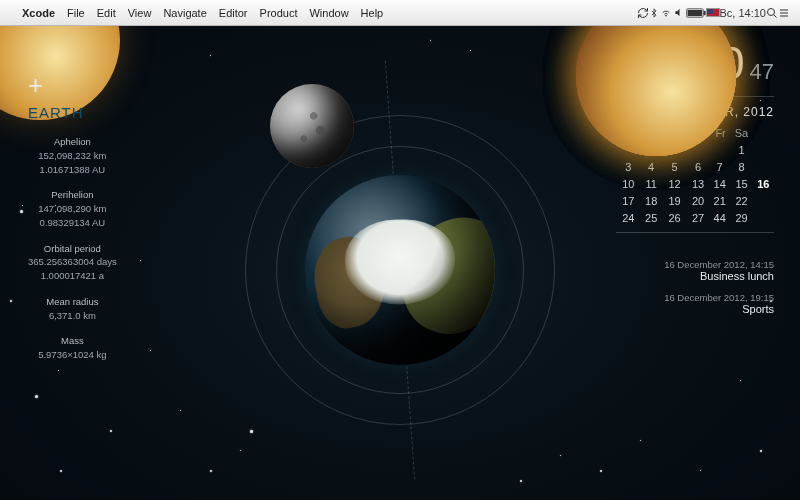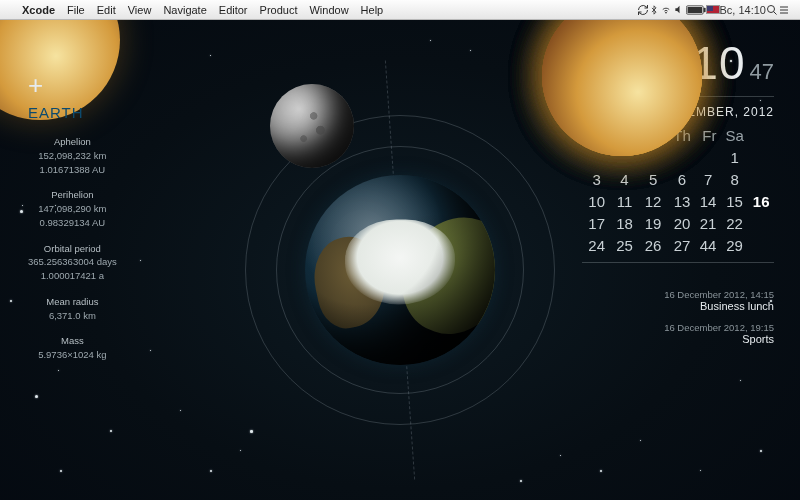--- a/index.html
+++ b/index.html
@@ -1,20 +1,20 @@
 <!DOCTYPE html>
 <html><head>
 <meta charset="utf-8">
 <style>
   * { margin: 0; padding: 0; box-sizing: border-box; }
   html, body { width: 800px; height: 500px; overflow: hidden; font-family: "Helvetica Neue", Helvetica, Arial, sans-serif; }
   body { background: radial-gradient(ellipse at 50% 55%, #0d1a22 0%, #070e14 55%, #040910 100%); color: #cfd6db; position: relative; }
 
   
-  .menubar { position: absolute; top: 0; left: 0; right: 0; height: 20px;
+  .menubar { position: absolute; top: 0; left: 0; right: 0; height: 26px;
     background: linear-gradient(#fdfdfd, #e6e6e6); border-bottom: 1px solid #b8b8b8;
     display: flex; align-items: center; font-size: 11px; color: #222; z-index: 200; }
   .menubar .left { display: flex; align-items: center; gap: 12px; padding-left: 10px; }
   .menubar .left .apple { font-size: 13px; line-height: 1; }
   .menubar .left .appname { font-weight: 600; }
   .menubar .right { margin-left: auto; display: flex; align-items: center; padding-right: 10px; }
   .menubar .right span, .menubar .right svg { color: #333; }
   .flag { width: 14px; height: 9px; background: linear-gradient(to bottom,
       #b22234 0 7.7%, #fff 7.7% 15.4%, #b22234 15.4% 23.1%, #fff 23.1% 30.8%,
       #b22234 30.8% 38.5%, #fff 38.5% 46.2%, #b22234 46.2% 53.8%, #fff 53.8% 61.5%,
@@ -72,21 +72,21 @@
   .info .group { margin-bottom:12px; font-size:9.5px; line-height:1.45; color:#9da8ae;text-align:center;}
   .info .group .label { color:#b6bfc4; }
 
   
   .rightpanel { position:absolute; right:26px; top:36px; z-index:10; text-align:right; color:#e9edef; }
   .clock { font-weight:200; }
   .clock .hm { font-size:46px; letter-spacing:1px; }
   .clock .s  { font-size:22px; color:#8f9aa0; margin-left:4px; font-weight:300;}
   .rightpanel hr { border:none; border-top:1px solid rgba(200,210,215,0.25); margin:6px 0 8px; }
   .monthlabel { font-size:12px; letter-spacing:1px; color:#dfe5e8; margin-bottom:6px;}
-  table.cal { border-collapse:collapse; font-size:15px; color:#c9d1d5; margin-left:auto;}
+  table.cal { border-collapse:collapse; font-size:11px; color:#c9d1d5; margin-left:auto;}
   table.cal th { font-weight:400; color:#9aa4a9; padding:2px 4.5px; }
   table.cal td { padding:2.5px 4.5px; text-align:center; }
   table.cal td.prev, table.cal td.next { color:#4e585e; }
   table.cal td.today { color:#fff; font-weight:600; }
   table.cal th.sun, table.cal td.sun{ color:#6f7a80; }
   .events { margin-top:26px; font-size:9.5px; }
   .events .ev { margin-bottom:10px; }
   .events .dt { color:#8a949a; }
   .events .title { color:#e6ebee; font-size:11px; }
 

